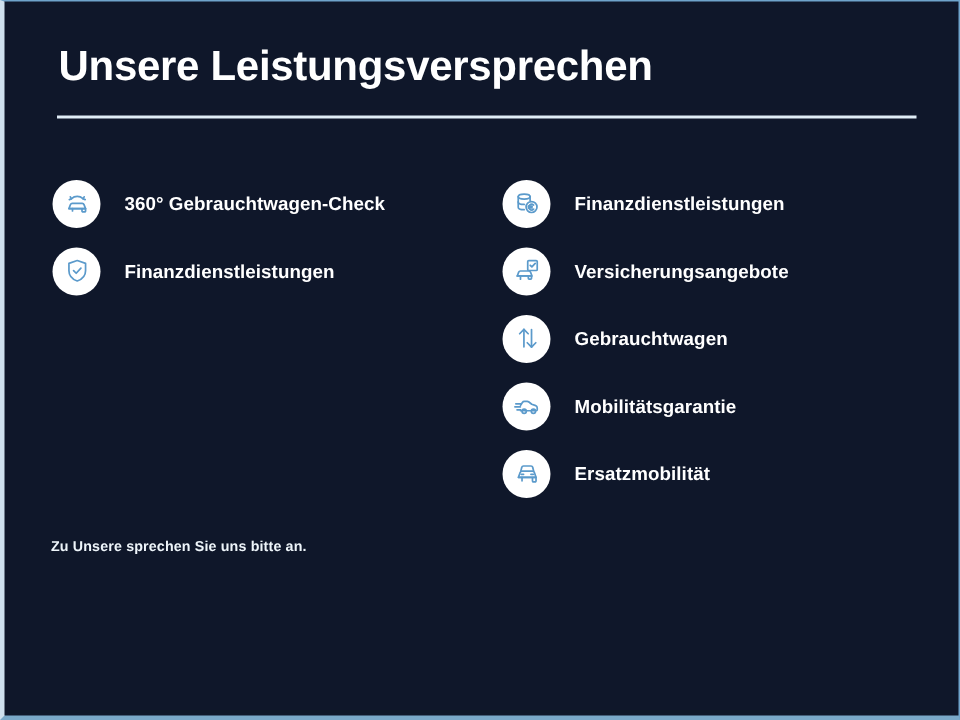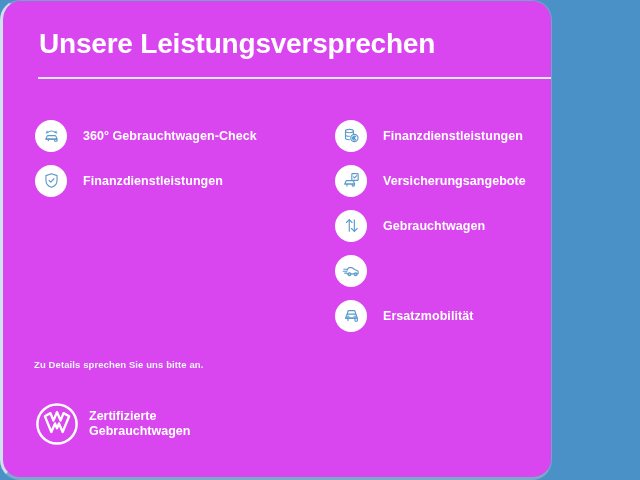--- a/index.html
+++ b/index.html
@@ -5,28 +5,27 @@
 <style>
   * { margin:0; padding:0; box-sizing:border-box; }
   html, body {
     width:640px; height:480px;
     overflow:hidden;
     background:#4a91c8;
     font-family:"Liberation Sans", sans-serif;
   }
   #stage {
     position:relative;
-    width:552px; height:480px;
-    background:#d946ef;
+    width:640px; height:480px;
+    background:#0f172a;
     border-left:3px solid #cfe0ee;
     border-bottom:3px solid #7aa9c9;
     border-right:1px solid #6fa4cb;
     border-top:1px solid #6fa4cb;
     overflow:hidden;
-    border-radius:20px;
   }
 
   
   .page-title {
     position:absolute;
     left:36px; top:27px;
     font-size:28px;
     font-weight:bold;
     color:#ffffff;
     letter-spacing:-0.2px;
@@ -192,44 +191,35 @@
 
       <div class="promise-row">
         <span class="icon-badge">
           <svg viewBox="0 0 24 24">
             <path d="M6.4 16.2h13.2a.8.8 0 0 0 .8-.8v-1.6a2 2 0 0 0-1.3-1.9l-3.3-1.2-2.4-1.9a2.4 2.4 0 0 0-1.5-.5H9.6a2 2 0 0 0-1.7.9l-1.5 2.3"></path>
             <circle cx="9.4" cy="16.6" r="1.8"></circle>
             <circle cx="17.2" cy="16.6" r="1.8"></circle>
             <path d="M2.4 10.4h4.2M1.6 12.9h4.6M3.4 15.4h3"></path>
           </svg>
         </span>
+        <span class="promise-label">Mobilitätsgarantie</span>
       </div>
 
       <div class="promise-row">
         <span class="icon-badge">
           <svg viewBox="0 0 24 24">
             <path d="M4.6 15.4h14.8v3a.8.8 0 0 1-.8.8h-1.4a.8.8 0 0 1-.8-.8v-3"></path>
             <path d="M7.6 18.4v-3"></path>
             <path d="M4.6 15.4l1.4-4a1.7 1.7 0 0 1 1.6-1.1h8.8a1.7 1.7 0 0 1 1.6 1.1l1.4 4z"></path>
             <path d="M6.6 10.2l.8-3.2a1.5 1.5 0 0 1 1.5-1.1h6.2a1.5 1.5 0 0 1 1.5 1.1l.8 3.2"></path>
             <path d="M6.9 12.9h2M15.1 12.9h2"></path>
           </svg>
         </span>
         <span class="promise-label">Ersatzmobilität</span>
       </div>
 
     </div>
   </div>
 
-  <div class="footnote">Zu Details sprechen Sie uns bitte an.</div>
-
-  <div class="brand-lockup">
-    <svg class="vw-mark" viewBox="0 0 64 64">
-      <circle cx="32" cy="32" r="28.5" fill="none" stroke="#ffffff" stroke-width="3.6"></circle>
-      <path d="M32 14.5l-5.2 12.6-4.3-10.9-8.1 4.6 9.4 22.9 5.3-12.6 2.9 7.1 2.9-7.1 5.3 12.6 9.4-22.9-8.1-4.6-4.3 10.9z" fill="none" stroke="#ffffff" stroke-width="3.4" stroke-linejoin="round"></path>
-    </svg>
-    <div class="brand-text">
-      <span>Zertifizierte</span>
-      <span>Gebrauchtwagen</span>
-    </div>
-  </div>
+  <div class="footnote">Zu Unsere sprechen Sie uns bitte an.</div>
+
 
 </div>
 
 </body></html>

